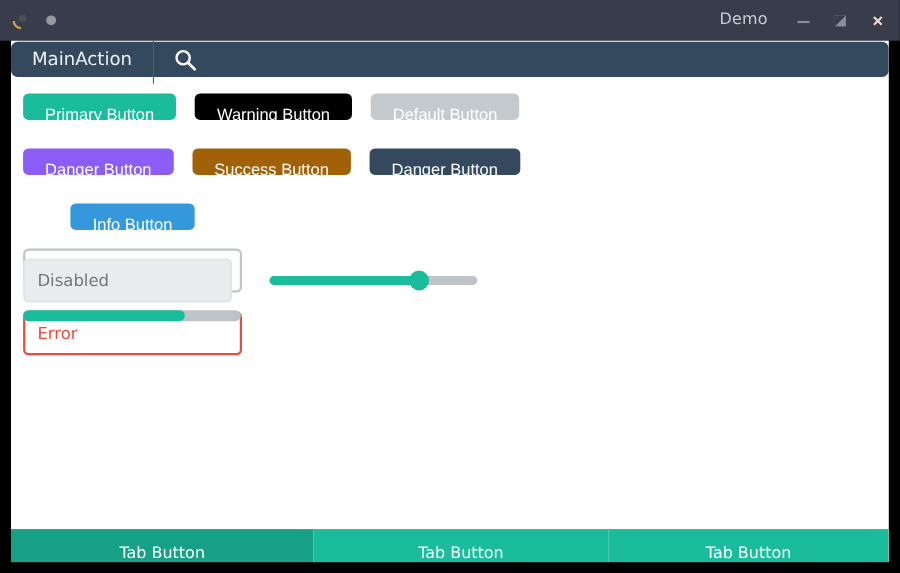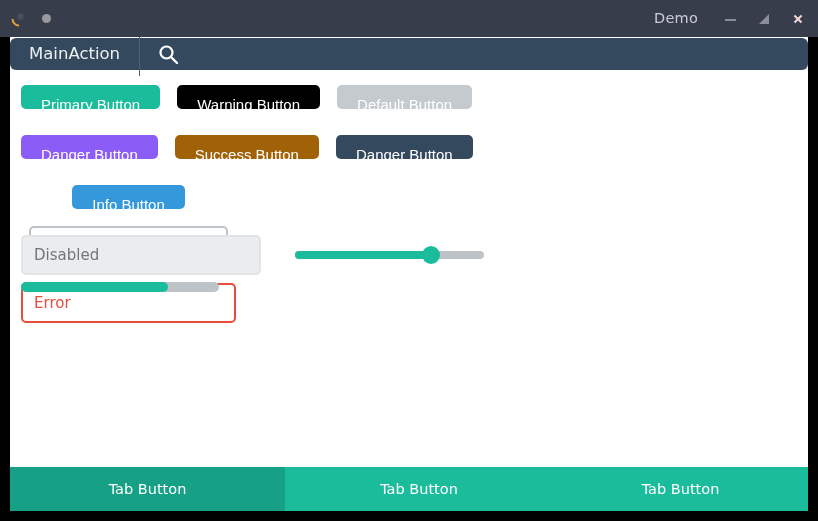--- a/index.html
+++ b/index.html
@@ -208,26 +208,26 @@
     border-radius: 5px;
     background: #ffffff;
     font-size: 15px;
     font-family: "DejaVu Sans", "Liberation Sans", sans-serif;
     padding: 0 11px;
     color: #34495e;
     outline: none;
   }
   #plain-input { width: 199px; }
   #error-input {
-    width: 215px;
+    width: 199px;
     border-color: #e74c3c;
     color: #e74c3c;
   }
   #disabled-input {
-    width: 240px;
+    width: 190px;
     background: #eaecee;
     border-color: #e2e5e7;
     color: #b9bfc4;
   }
 
   
   #slider-wrap {
     position: relative;
     width: 189px;
     height: 26px;
@@ -282,21 +282,21 @@
     border-radius: 5px;
     background: #1abc9c;
   }
 
   
   #tabbar {
     position: absolute;
     left: 0;
     bottom: 0;
     width: 798px;
-    height: 44px;
+    height: 30px;
     display: flex;
   }
   .tab {
     height: 44px;
     display: flex;
     align-items: center;
     justify-content: center;
     color: #ffffff;
     font-size: 14.5px;
     cursor: pointer;

